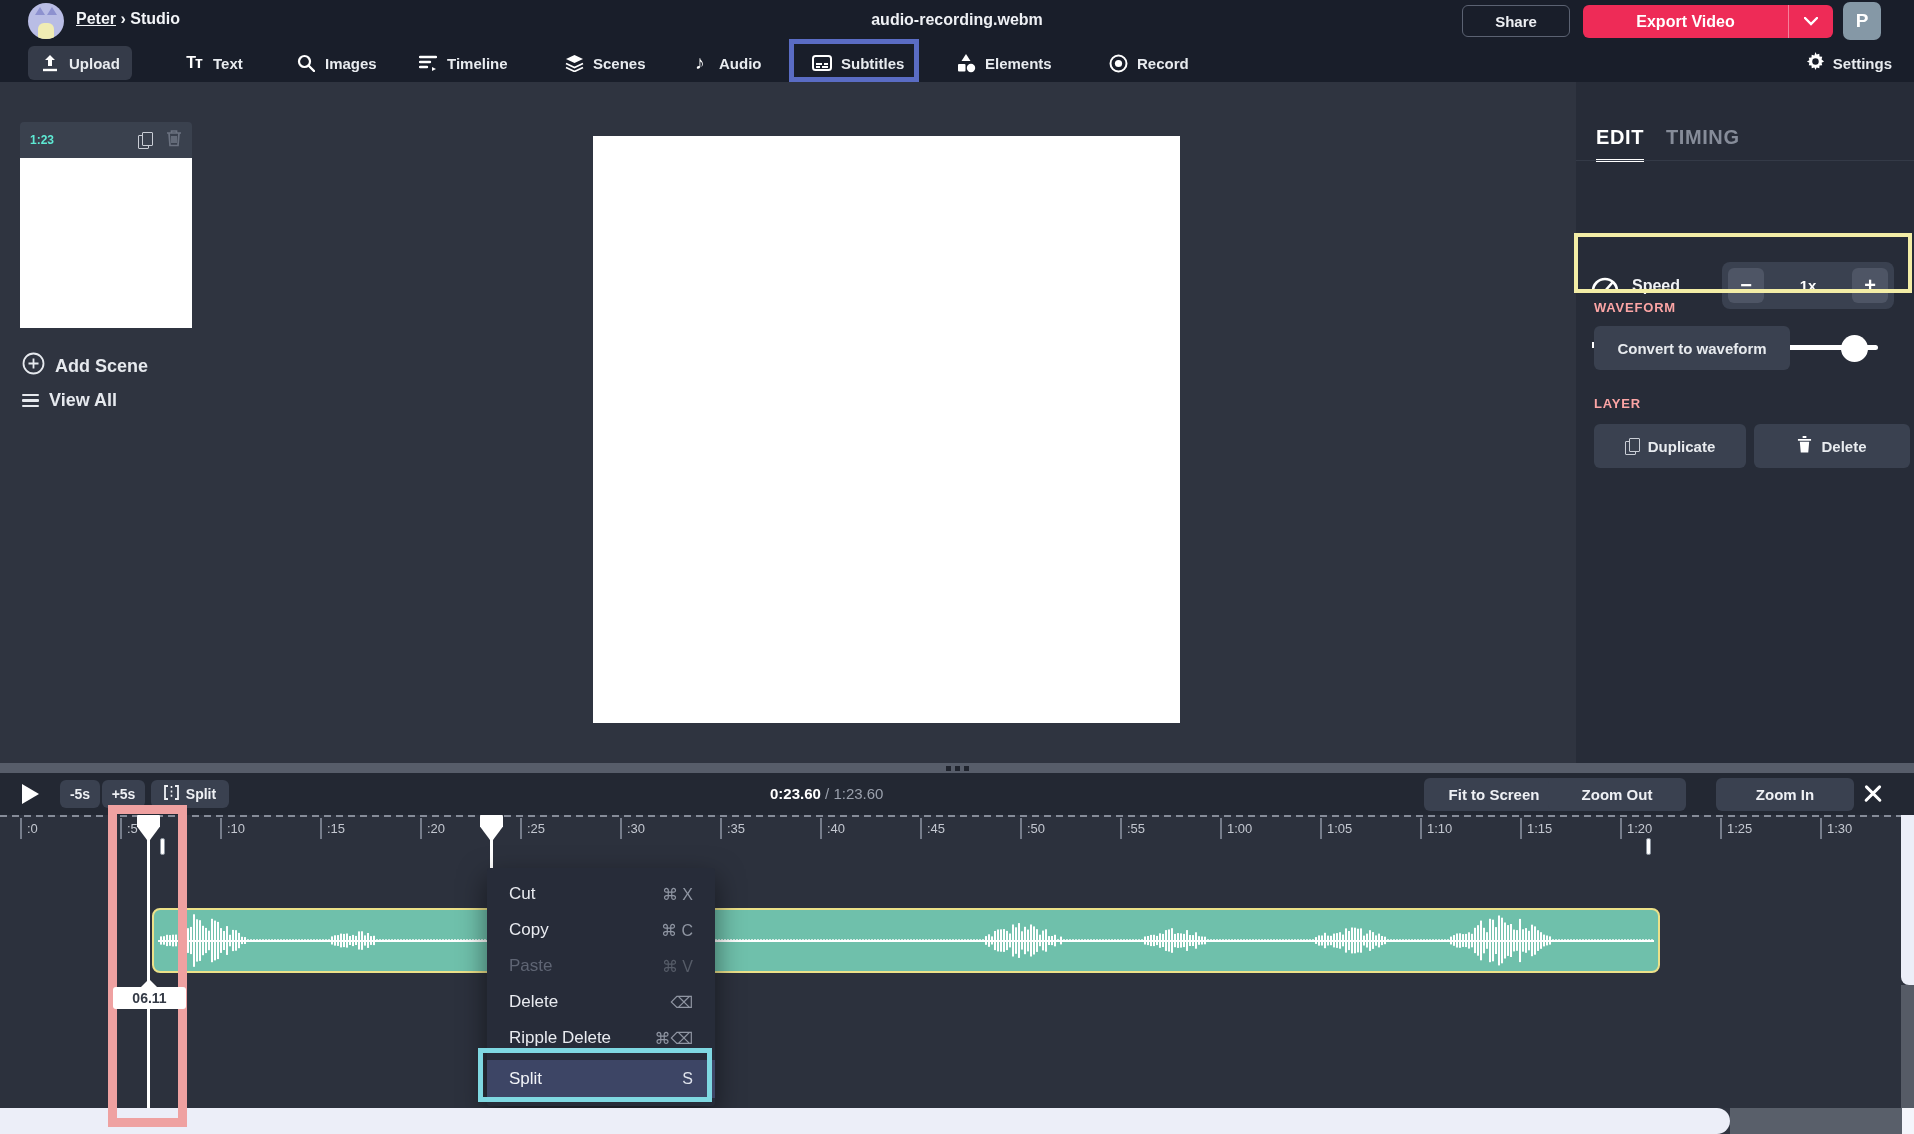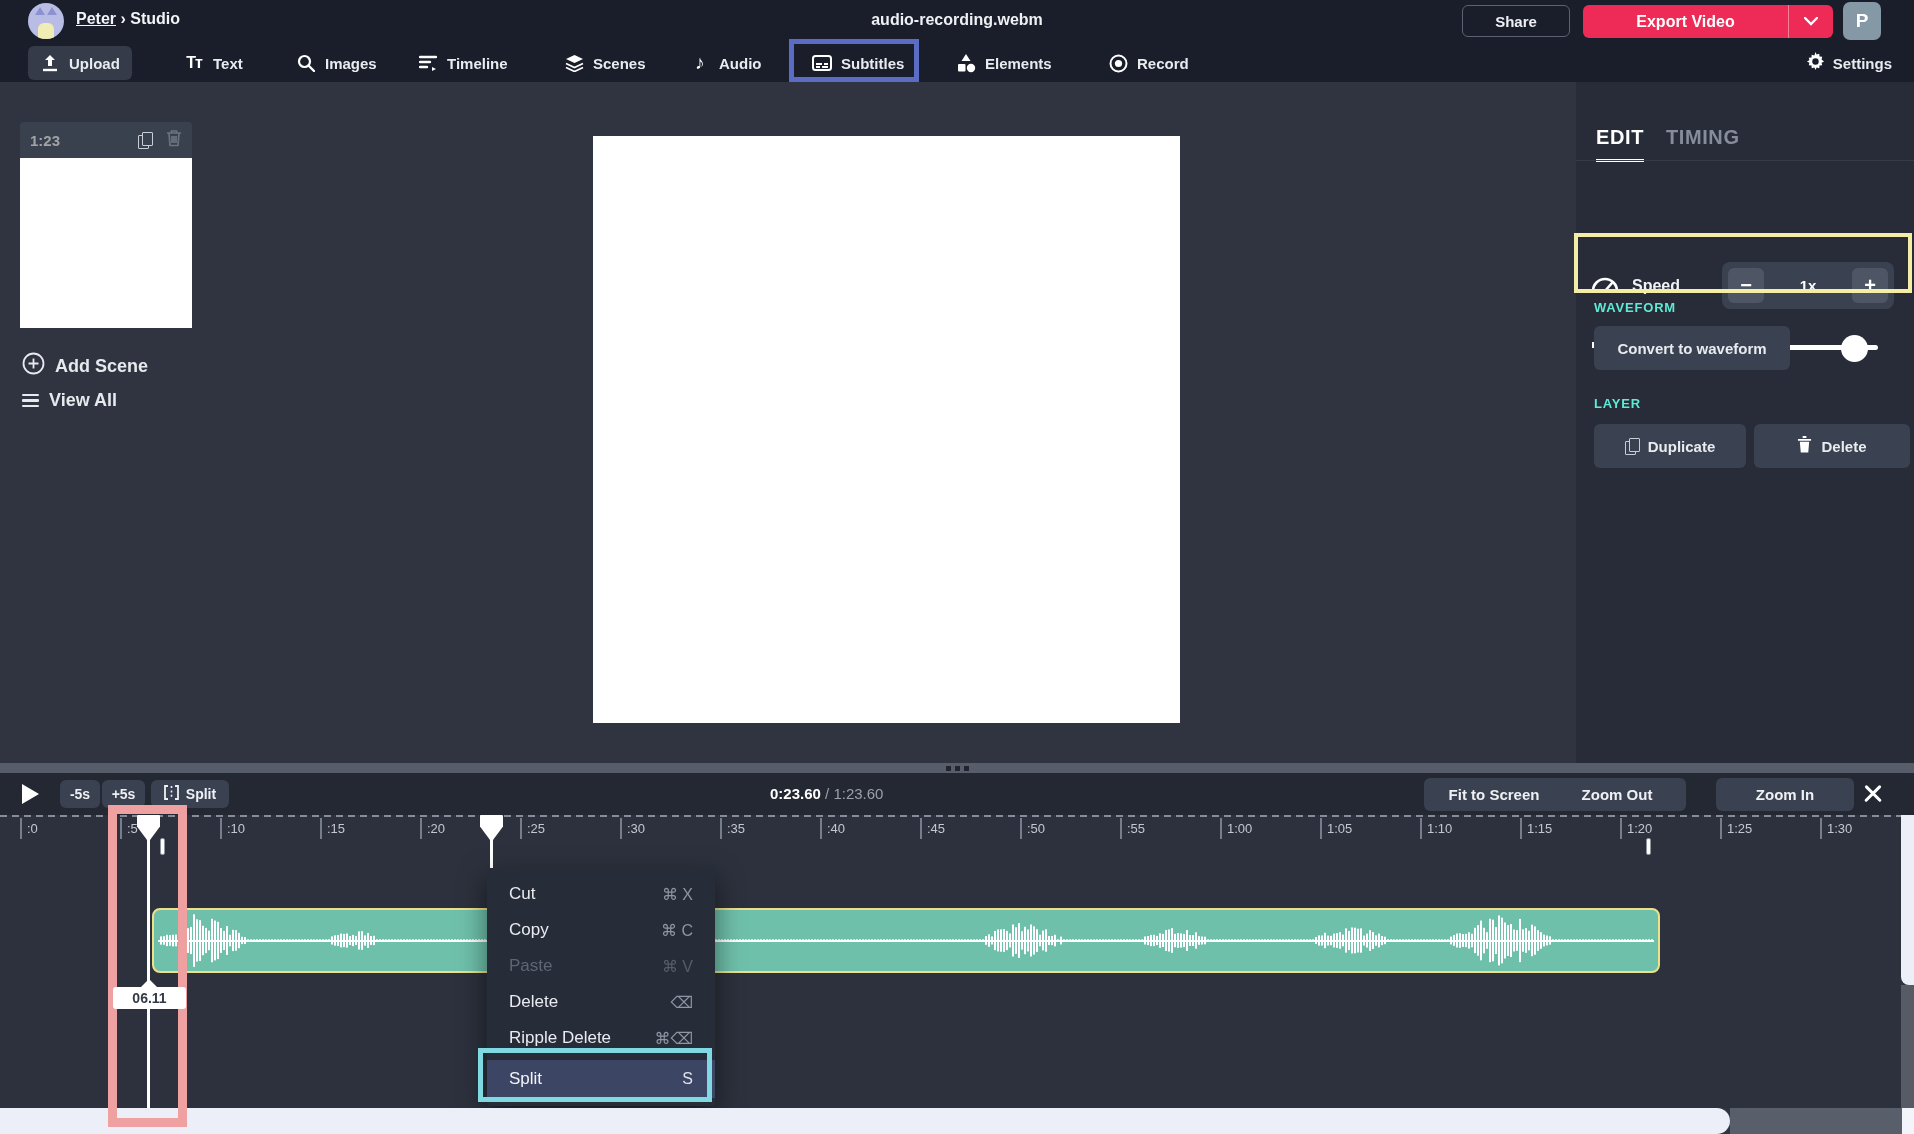--- a/index.html
+++ b/index.html
@@ -35,21 +35,21 @@
   
   .ann { pointer-events:none; }
   .ann-blue { left:789px; top:39px; width:130px; height:43px; border:5px solid #5a6cc4; z-index:6; }
   .ann-yellow { left:1574px; top:233px; width:338px; height:60px; border:4px solid #f3eda6; z-index:6; }
   .ann-pink { left:108px; top:805px; width:79px; height:322px; border:9px solid #efa1a1; z-index:50; }
   .ann-cyan { left:478px; top:1048px; width:234px; height:54px; border:5px solid #7fd8e2; z-index:55; }
 
   
   .scene-card { left:20px; top:122px; width:172px; }
   .scene-head { height:36px; background:#3a414e; border-radius:4px 4px 0 0; display:flex; align-items:center; padding:0 10px; }
-  .scene-dur { color:#a3a3a3; font-size:15px; font-weight:700; flex:1; }
+  .scene-dur { color:#5eead4; font-size:12px; font-weight:700; flex:1; }
   .scene-thumb { width:172px; height:170px; background:#fff; }
   .icon-copy { position:relative; width:14px; height:16px; margin-right:14px; cursor:pointer; }
   .icon-copy:before { content:""; position:absolute; left:0; top:3px; width:9px; height:12px; border:1.6px solid #c9cdd5; border-radius:1px; }
   .icon-copy:after { content:""; position:absolute; left:4px; top:0; width:9px; height:12px; border:1.6px solid #c9cdd5; border-radius:1px; background:#3a414e; }
   .row-link { display:flex; align-items:center; gap:10px; color:#e6e9ee; font-size:18px; font-weight:600; cursor:pointer; }
   .add-scene { left:22px; top:352px; }
   .view-all { left:22px; top:390px; }
   .list-glyph { display:inline-block; width:17px; }
   .list-glyph i { display:block; height:2.5px; background:#e6e9ee; margin:3px 0; border-radius:1px; }
 
@@ -62,21 +62,21 @@
   .rtab { padding-bottom:10px; cursor:pointer; color:#868c99; }
   .rtab.active { color:#fff; border-bottom:3px solid #fff; }
   .rtabs-rule { position:absolute; left:0; top:78px; width:338px; height:1px; background:#343a47; }
   .prop-row { position:absolute; left:14px; width:310px; display:flex; align-items:center; }
   .prop-label { color:#f0f2f5; font-size:16px; font-weight:600; margin-left:12px; }
   .stepper { position:absolute; right:6px; width:172px; height:47px; background:#3a4150; border-radius:8px; display:flex; align-items:center; justify-content:space-between; padding:6px; }
   .step-btn { width:36px; height:35px; background:#4e5565; border-radius:6px; color:#fff; font-size:20px; font-weight:700; display:flex; align-items:center; justify-content:center; cursor:pointer; }
   .step-val { color:#fff; font-size:15px; font-weight:700; }
   .vol-track { position:absolute; left:136px; right:22px; top:50%; height:5px; margin-top:-2px; background:#fff; border-radius:3px; cursor:pointer; }
   .vol-thumb { position:absolute; right:10px; top:50%; width:27px; height:27px; margin-top:-13px; background:#fff; border-radius:50%; cursor:pointer; }
-  .sect-label { position:absolute; left:18px; color:#5eead4; font-size:13px; font-weight:700; letter-spacing:.8px; }
+  .sect-label { position:absolute; left:18px; color:#fca5a5; font-size:13px; font-weight:700; letter-spacing:.8px; }
   .panel-btn { position:absolute; height:44px; background:#3a4150; border-radius:6px; color:#e8ebef; font-size:15px; font-weight:600; display:flex; align-items:center; justify-content:center; gap:9px; cursor:pointer; }
 
   
   .divider { left:0; top:763px; width:1914px; height:10px; background:#575d6a; display:flex; align-items:center; justify-content:center; gap:4px; cursor:row-resize; }
   .divider i { width:5px; height:5px; background:#20242e; }
   .ctrlbar { left:0; top:773px; width:1914px; height:42px; background:#232833; z-index:5; }
   .play-btn { position:absolute; left:22px; top:11px; width:0; height:0; border-top:10px solid transparent; border-bottom:10px solid transparent; border-left:17px solid #fff; cursor:pointer; }
   .cbtn { position:absolute; top:7px; height:28px; background:#3a4150; border-radius:6px; color:#eef0f4; font-size:14px; font-weight:700; display:flex; align-items:center; justify-content:center; gap:7px; cursor:pointer; }
   .time-disp { position:absolute; left:770px; top:12px; font-size:15px; color:#9aa0ac; }
   .time-cur { color:#fff; font-weight:700; }

